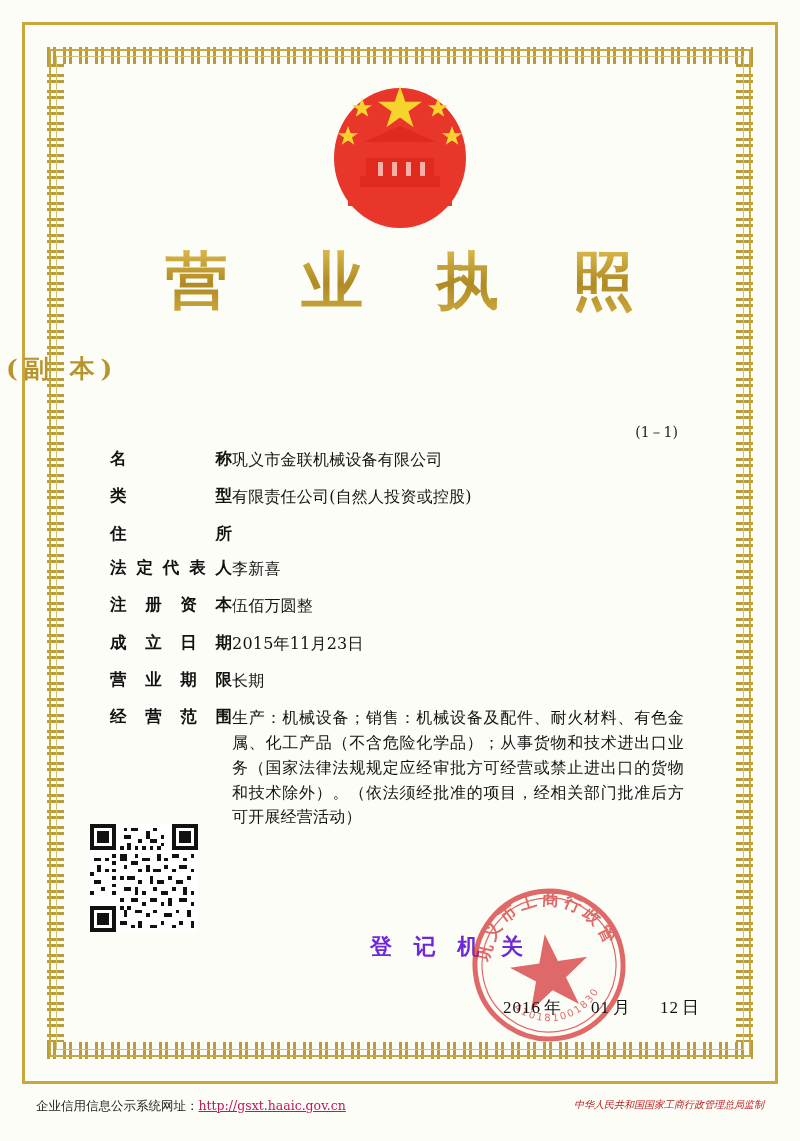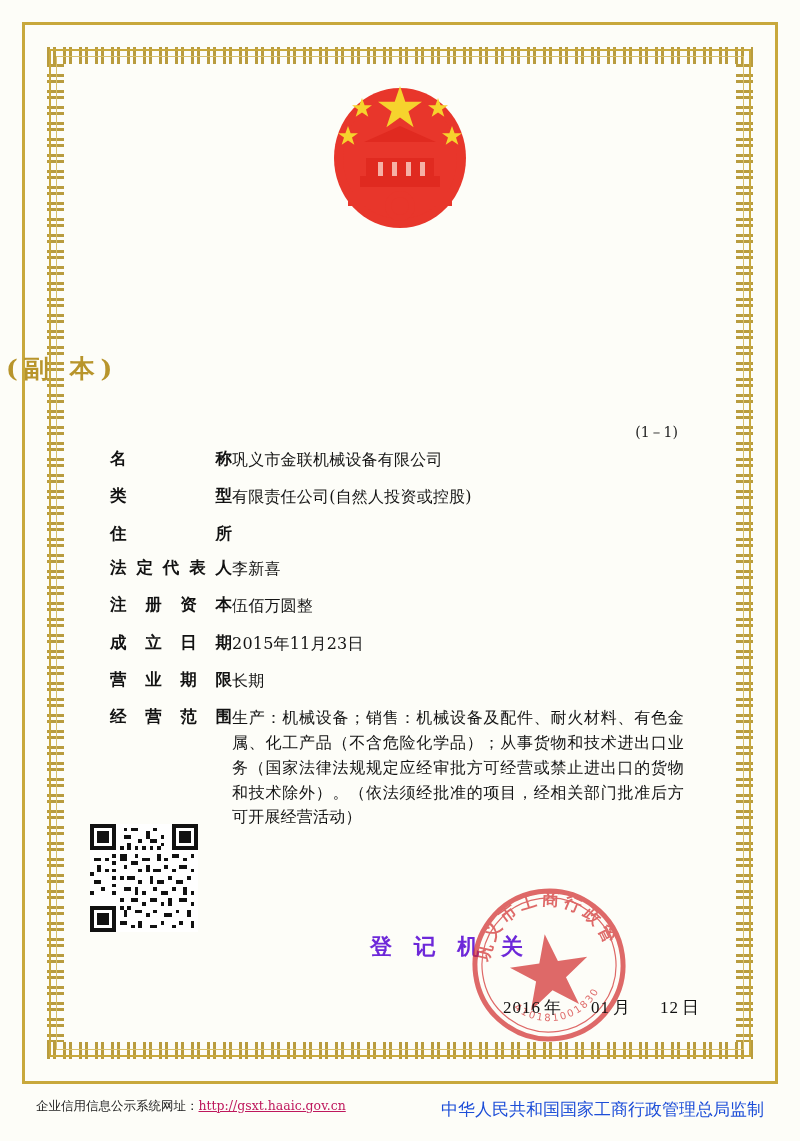--- a/index.html
+++ b/index.html
@@ -208,22 +208,23 @@
     position: absolute;
     left: 36px; top: 1098px;
     font-family: "DejaVu Serif", serif;
     font-size: 12.5px;
     color: #222;
   }
   .footer-right {
     position: absolute;
     right: 36px; top: 1098px;
     font-family: "DejaVu Serif", serif;
-    font-size: 17px;
-    color: #1d4ed8;
+    font-size: 10px;
+    color: #b91c1c;
+    font-style: italic;
   }
   .footer-left a { color: #be185d; text-decoration: underline; }
 </style>
 </head>
 <body>
 
 <div id="page">
 
   <div class="frame-outer"></div>
   <div class="frame-greek"></div>
@@ -254,20 +255,21 @@
 
       <polygon points="44,18 46.6,25.2 54,25.2 48,29.6 50.3,36.8 44,32.4 37.7,36.8 40,29.6 34,25.2 41.4,25.2" fill="#f6d32d"></polygon>
       <polygon points="120,18 122.6,25.2 130,25.2 124,29.6 126.3,36.8 120,32.4 113.7,36.8 116,29.6 110,25.2 117.4,25.2" fill="#f6d32d"></polygon>
       <polygon points="30,46 32.6,53.2 40,53.2 34,57.6 36.3,64.8 30,60.4 23.7,64.8 26,57.6 20,53.2 27.4,53.2" fill="#f6d32d"></polygon>
       <polygon points="134,46 136.6,53.2 144,53.2 138,57.6 140.3,64.8 134,60.4 127.7,64.8 130,57.6 124,53.2 131.4,53.2" fill="#f6d32d"></polygon>
 
       <circle cx="82" cy="126" r="12" fill="none" stroke="#e8362b" stroke-width="6"></circle>
     </svg>
   </div>
 
+  <div class="title">营 业 执 照</div>
   <div class="subtitle">(副  本)</div>
 
   <div class="serial">(1－1)</div>
 
   <div class="fields">
 
     <div class="field-row">
       <div class="field-label">
         <span>名</span>
         <span>称</span>

